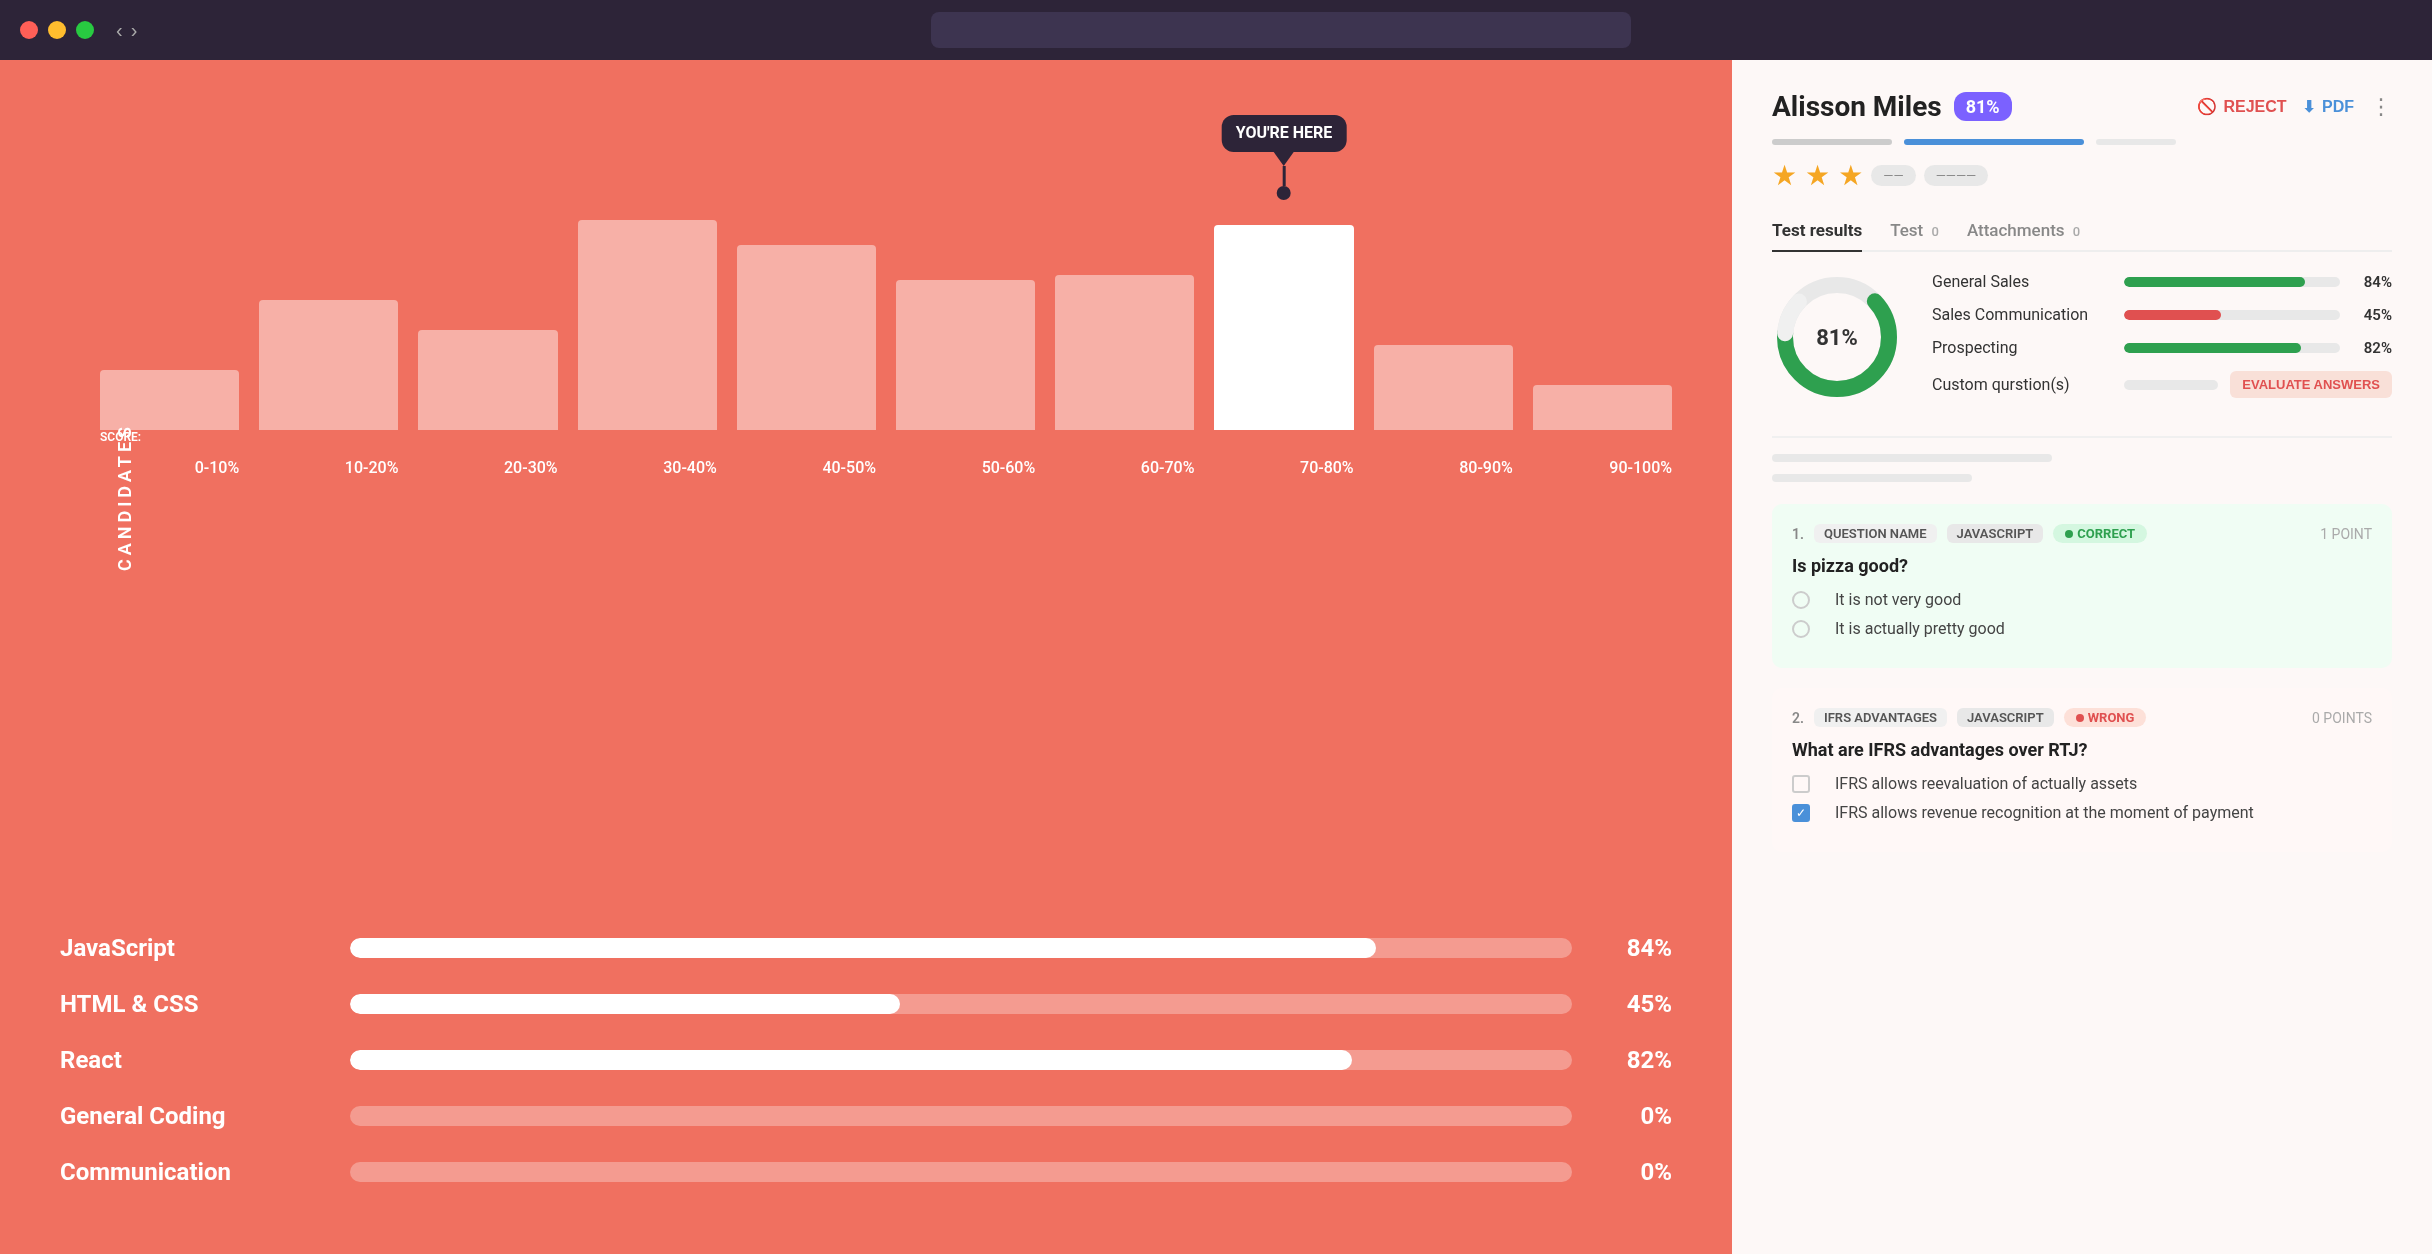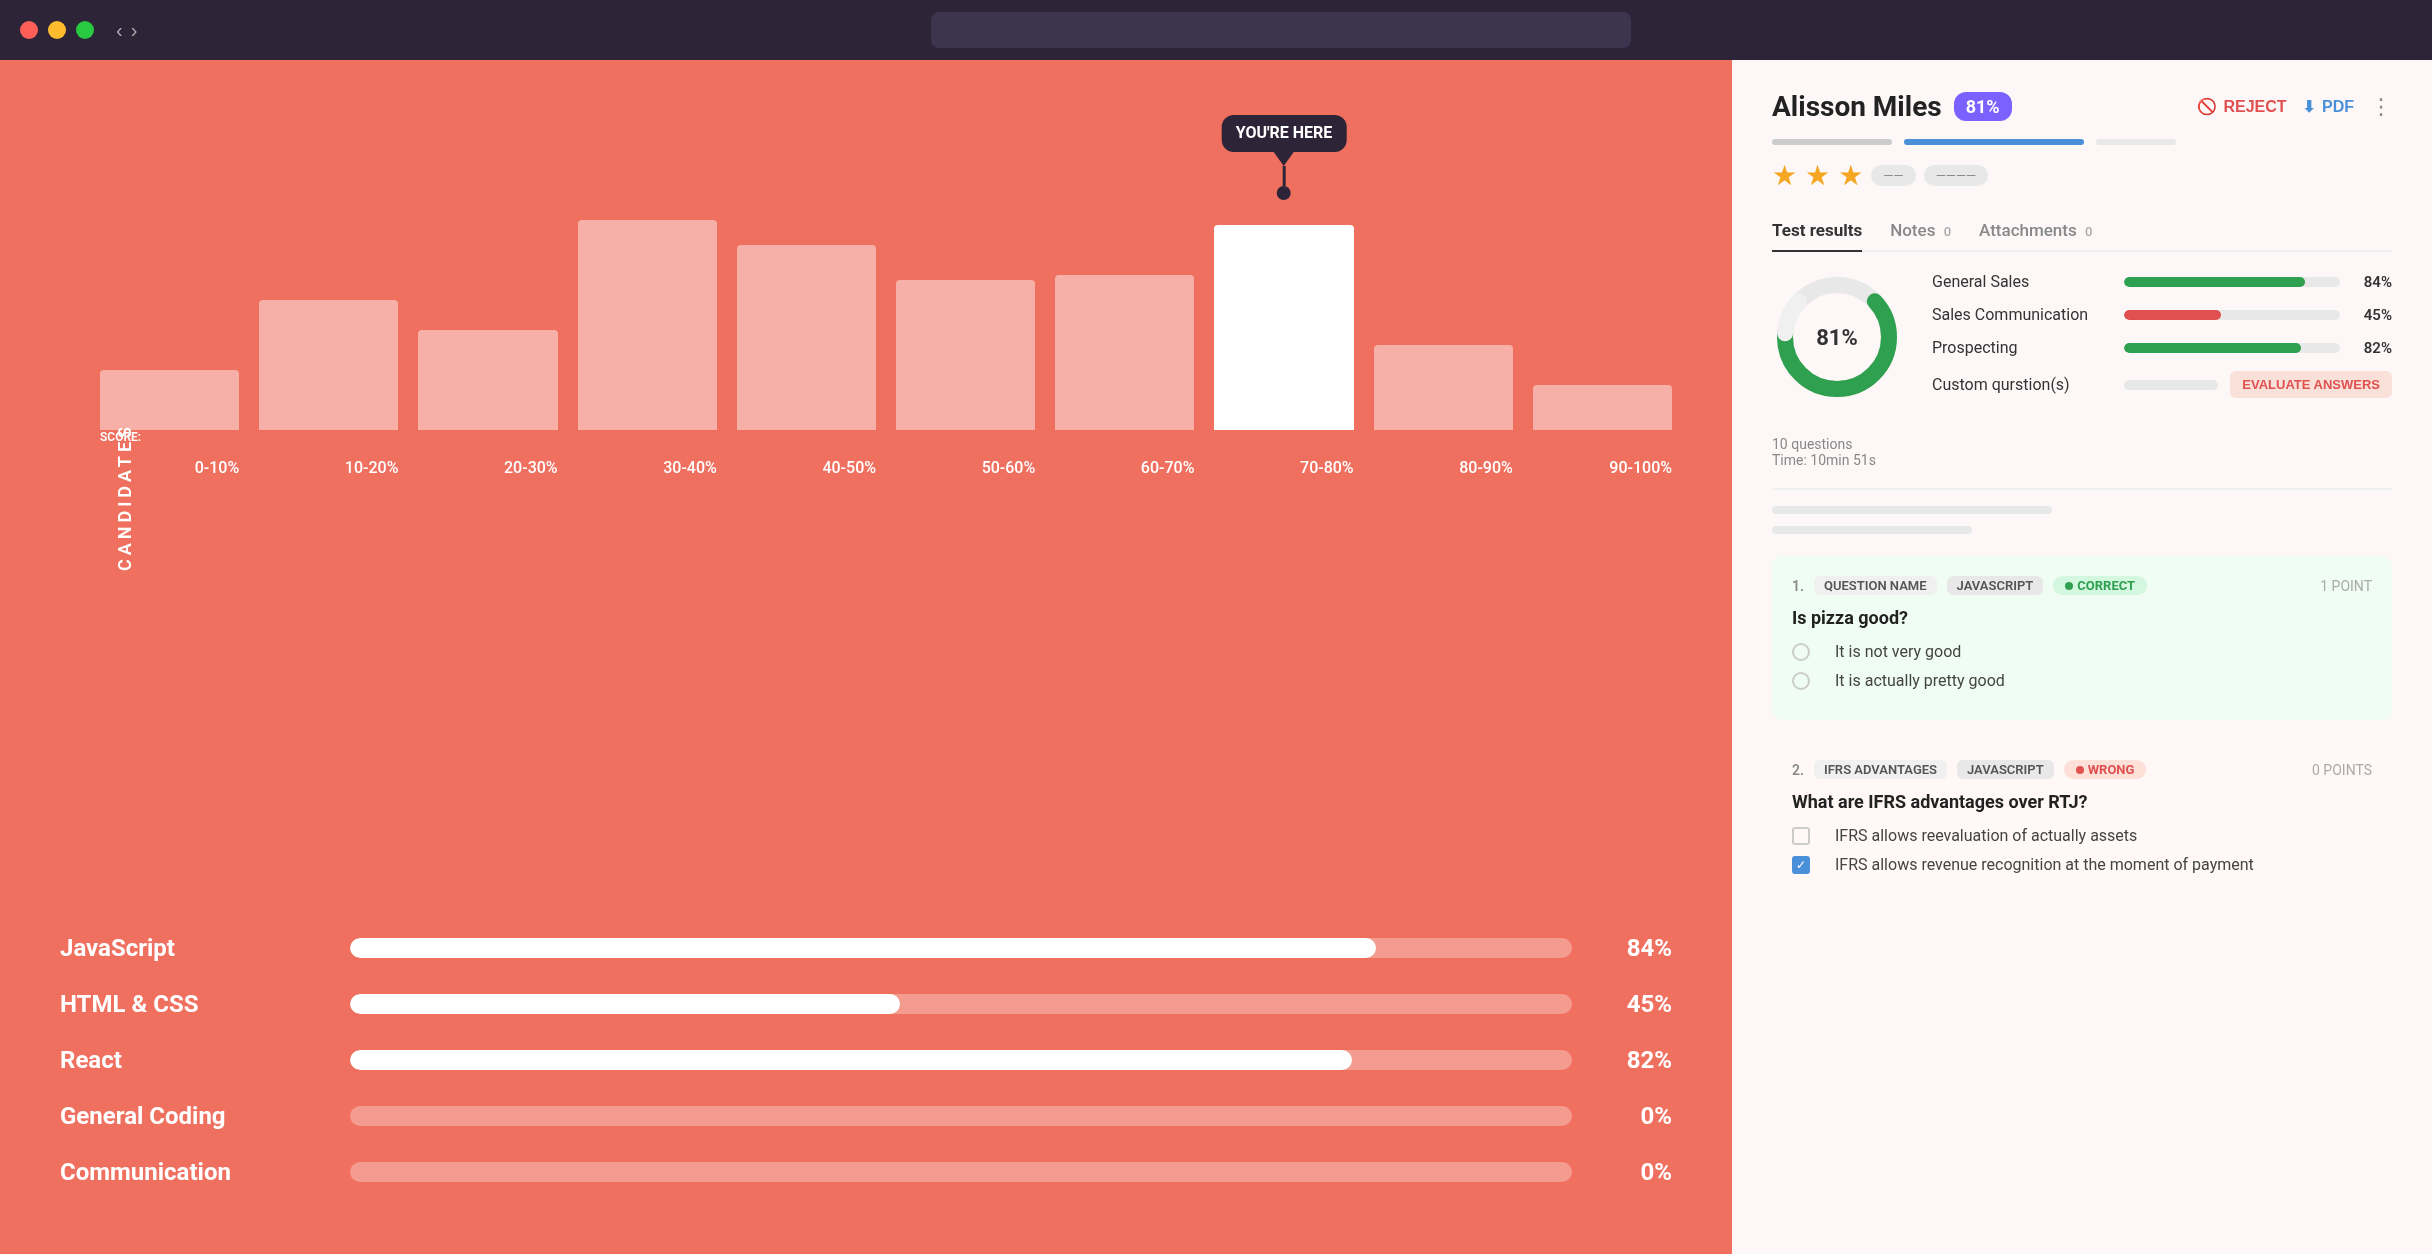--- a/index.html
+++ b/index.html
@@ -661,21 +661,21 @@
         <span class="rating-pill">——</span>
         <span class="rating-pill">————</span>
       </div>
     </div>
 
     <div class="tabs-row">
       <div class="tab active">
         <span>Test results</span>
       </div>
       <div class="tab">
-        <span>Notes</span>
+        <span>Test</span>
         <span class="tab-count">0</span>
       </div>
       <div class="tab">
         <span>Attachments</span>
         <span class="tab-count">0</span>
       </div>
     </div>
 
     <div class="test-results-row">
 
@@ -713,24 +713,20 @@
           <div class="metric-row">
             <div class="metric-name">Custom qurstion(s)</div>
             <div class="metric-bar-bg">
               <div class="metric-bar-fill" style="width: 0%; background: rgb(224, 224, 224);"></div>
             </div>
             <button class="evaluate-btn">EVALUATE ANSWERS</button>
           </div>
         </div>
     </div>
 
-    <div class="test-info">
-      <div>10 questions</div>
-      <div>Time: 10min 51s</div>
-    </div>
 
     <div class="section-divider" style="margin-top:20px;"></div>
 
     <div style="display:flex;flex-direction:column;gap:6px;margin-bottom:16px;">
       <div class="auto-q-sub" style="width:280px;"></div>
       <div class="auto-q-sub" style="width:200px;"></div>
     </div>
 
     <div id="questions-container">
         <div class="question-card correct-card">

